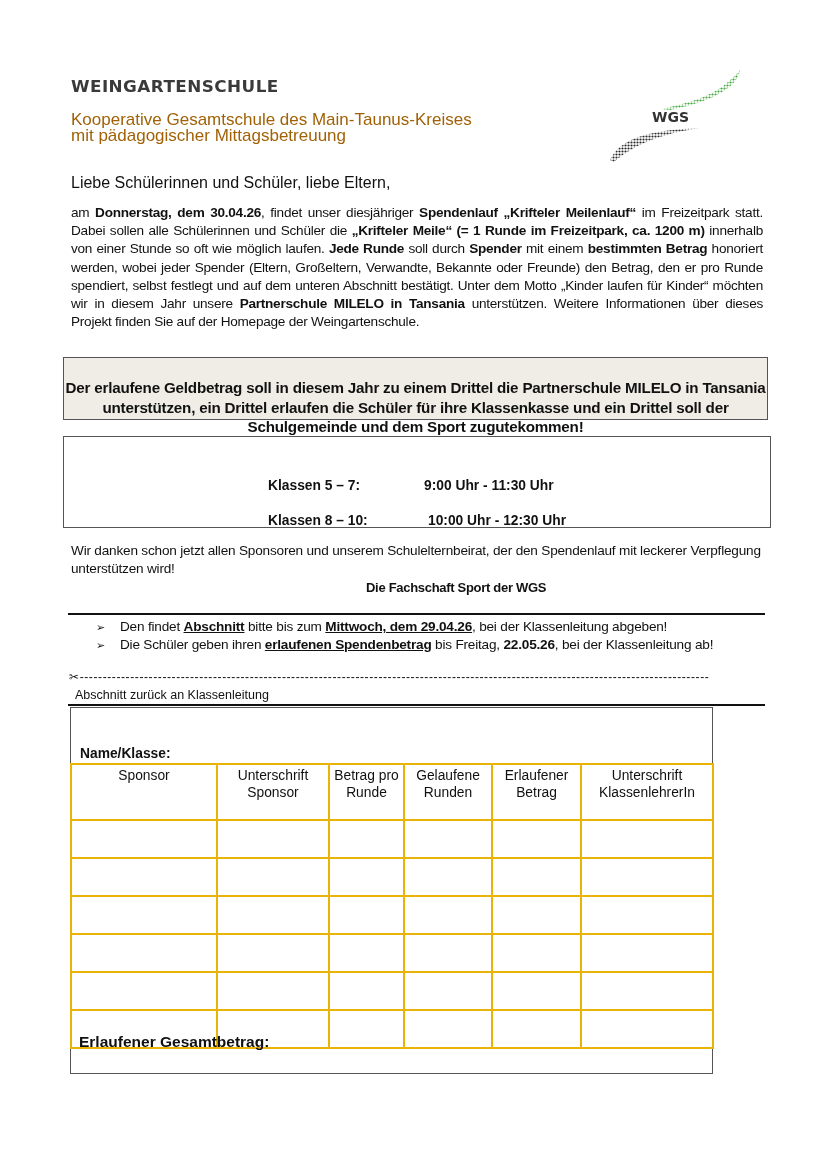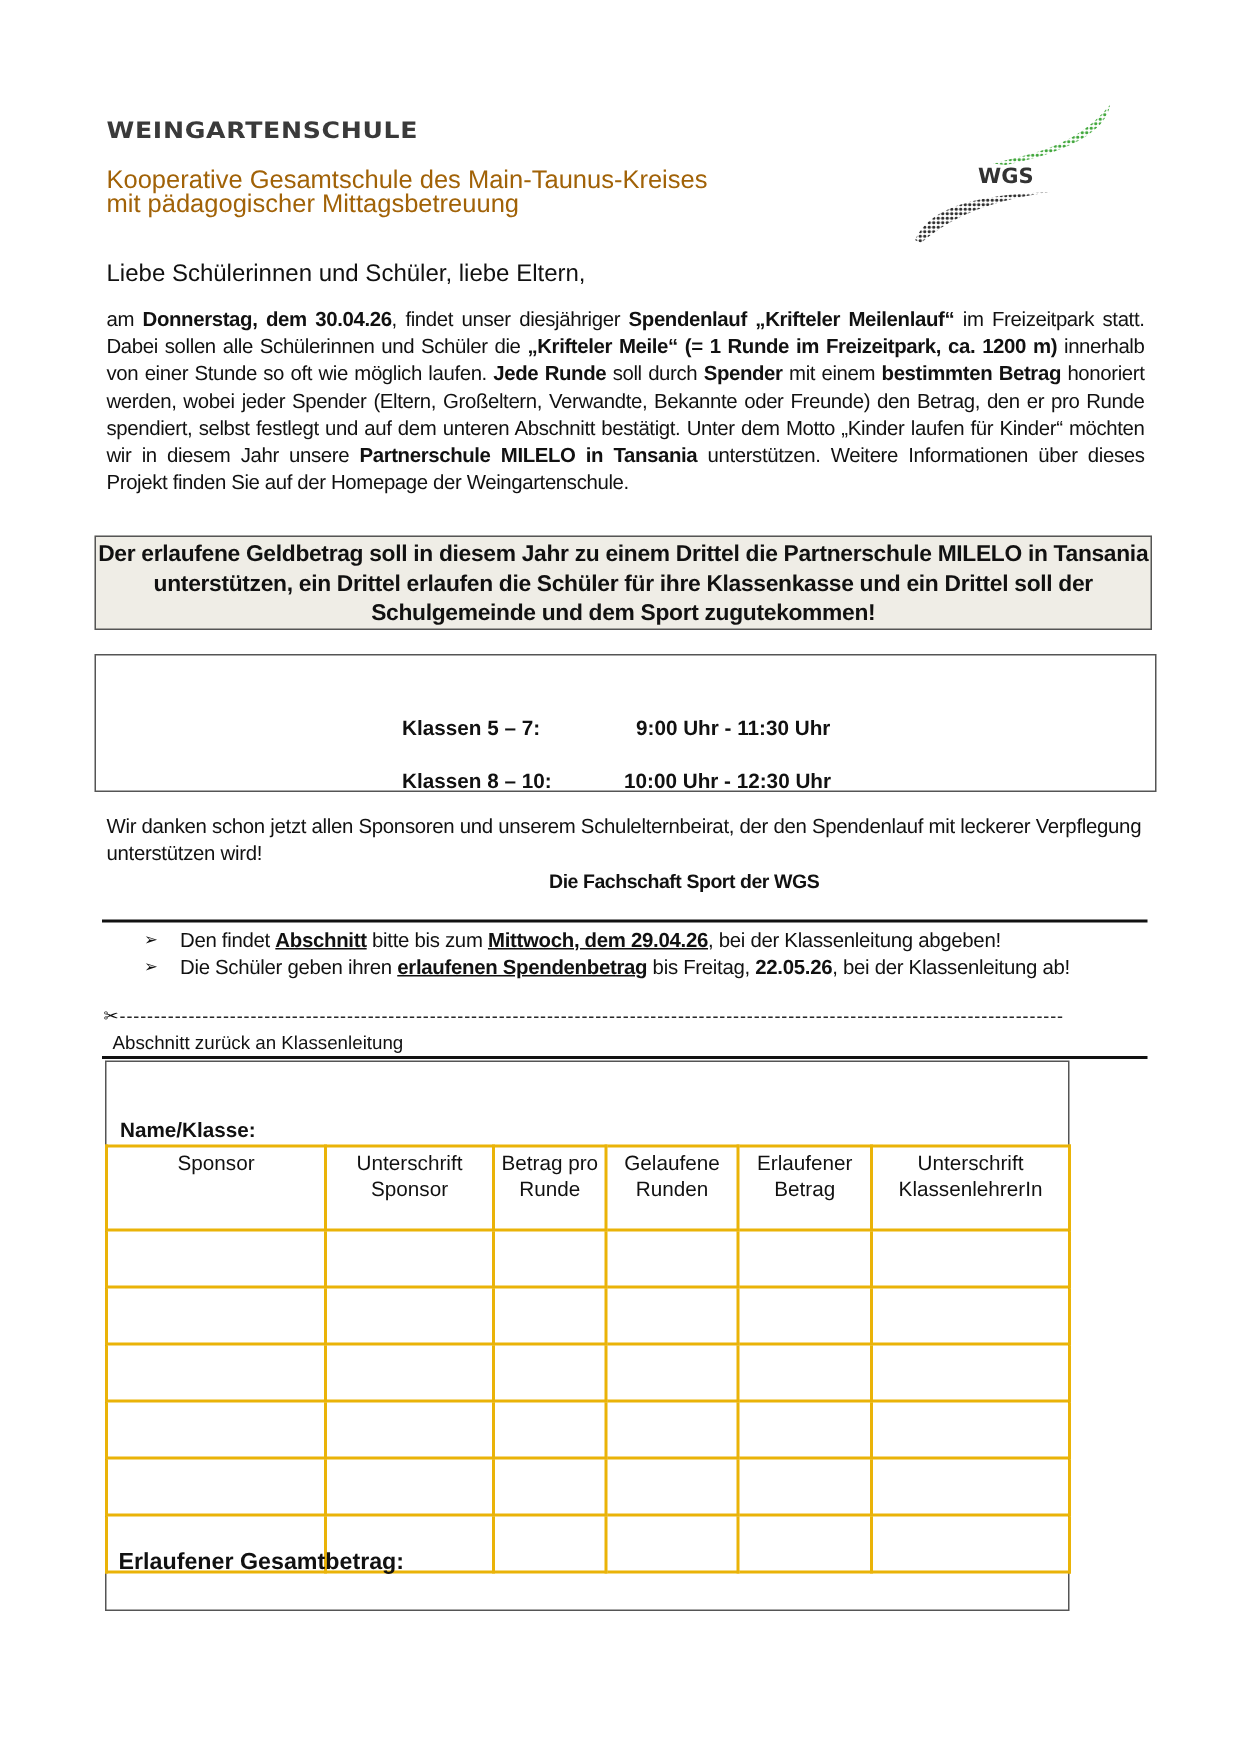--- a/index.html
+++ b/index.html
@@ -15,27 +15,27 @@
   .logo { left: 600px; top: 66px; width: 150px; height: 100px; }
 
   .greeting { left: 71px; top: 174px; font-size: 16px; }
 
   .para { left: 71px; top: 204px; width: 692px; font-family: "Liberation Sans", sans-serif; font-size: 13.6px;
           line-height: 18.2px; text-align: justify; letter-spacing: -0.25px; }
   .para b { font-weight: bold; }
 
   .highlight { left: 63px; top: 357px; width: 705px; height: 63px; background: #efede6; border: 1px solid #555;
                box-sizing: border-box; text-align: center; font-weight: bold; font-size: 15.2px; line-height: 19.5px;
-               padding-top: 2px; letter-spacing: -0.2px; }
+               padding-top: 20px; letter-spacing: -0.2px; }
 
   .infobox { left: 63px; top: 436px; width: 708px; height: 92px; border: 1px solid #555; box-sizing: border-box;
              font-weight: bold; font-size: 13.5px; }
   .info-title { position: absolute; left: 0; right: 0; top: 5px; text-align: center; letter-spacing: -0.2px; }
   .info-row { position: absolute; top: 0; font-size: 13.8px; }
-  .c1 { left: 204px; } .c2 { left: 352px; }
+  .c1 { left: 204px; } .c2 { left: 364px; }
   .r1 { top: 41px; } .r2 { top: 76px; }
   .c2.r1 { left: 360px; }
 
   .thanks { left: 71px; top: 542px; width: 700px; font-size: 13.6px; line-height: 18px; letter-spacing: -0.2px; }
   .signature { left: 366px; top: 580px; font-size: 13px; font-weight: bold; font-family: Liberation Sans, sans-serif; letter-spacing: -0.3px; text-align: center; }
 
   .rule-top { left: 68px; top: 613px; width: 697px; height: 2px; background: #111; }
   .bullets { left: 92px; top: 618px; width: 671px; font-size: 13.6px; line-height: 18px; letter-spacing: -0.2px; }
   .bullet { position: relative; padding-left: 28px; text-align: justify; }
   .bullet .mark { position: absolute; left: 4px; top: 0; font-size: 11px; }

